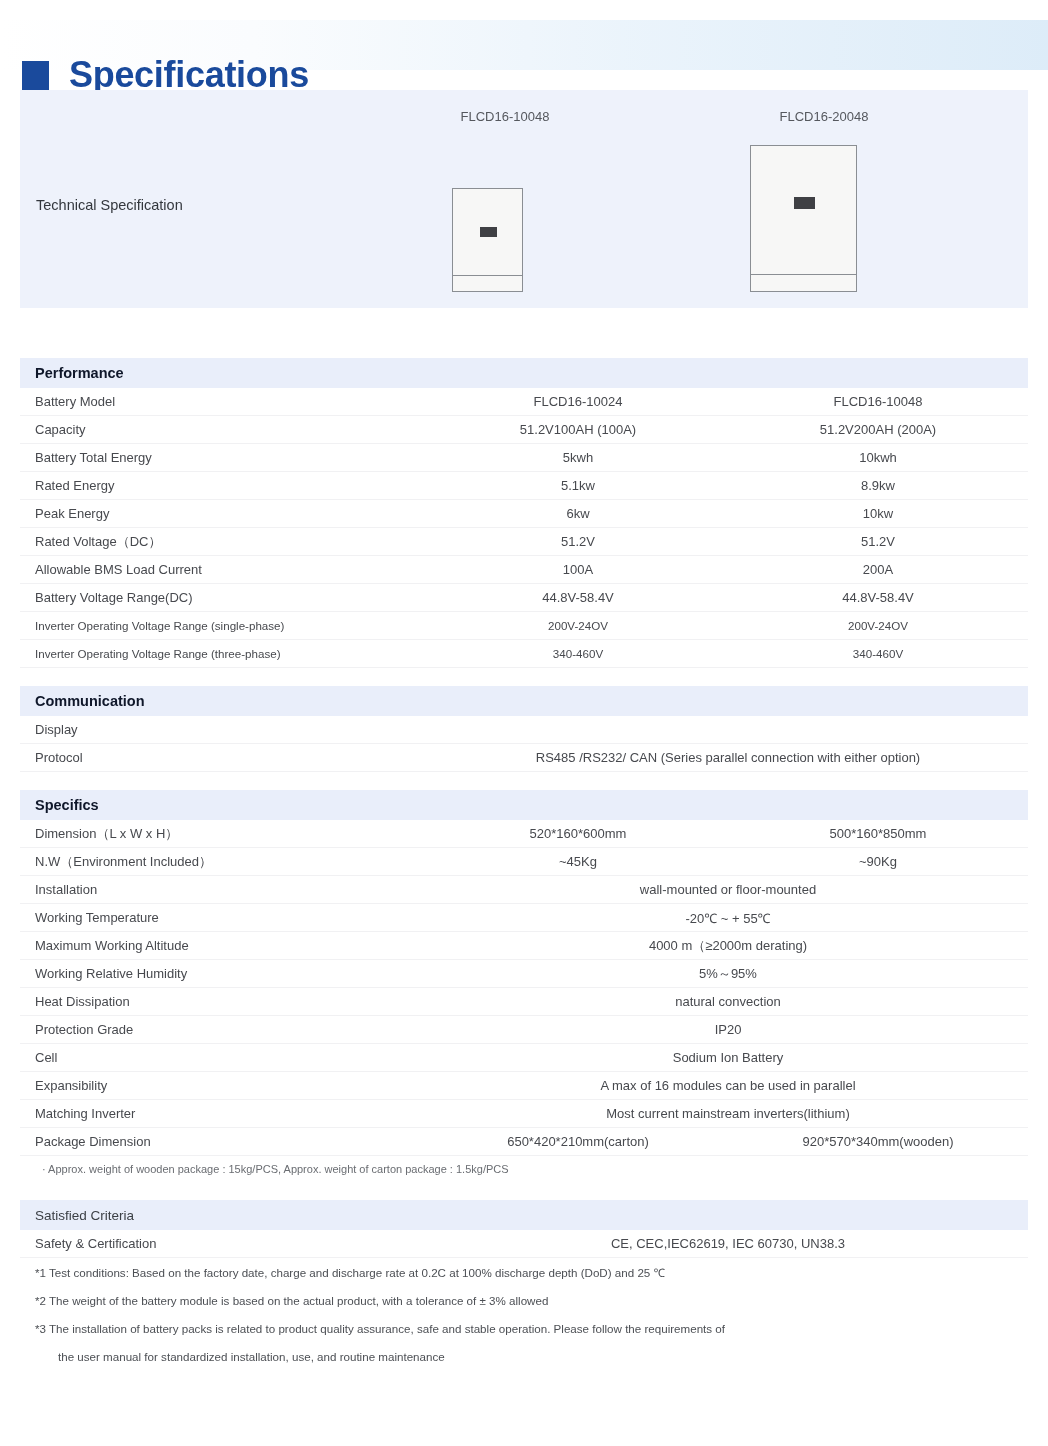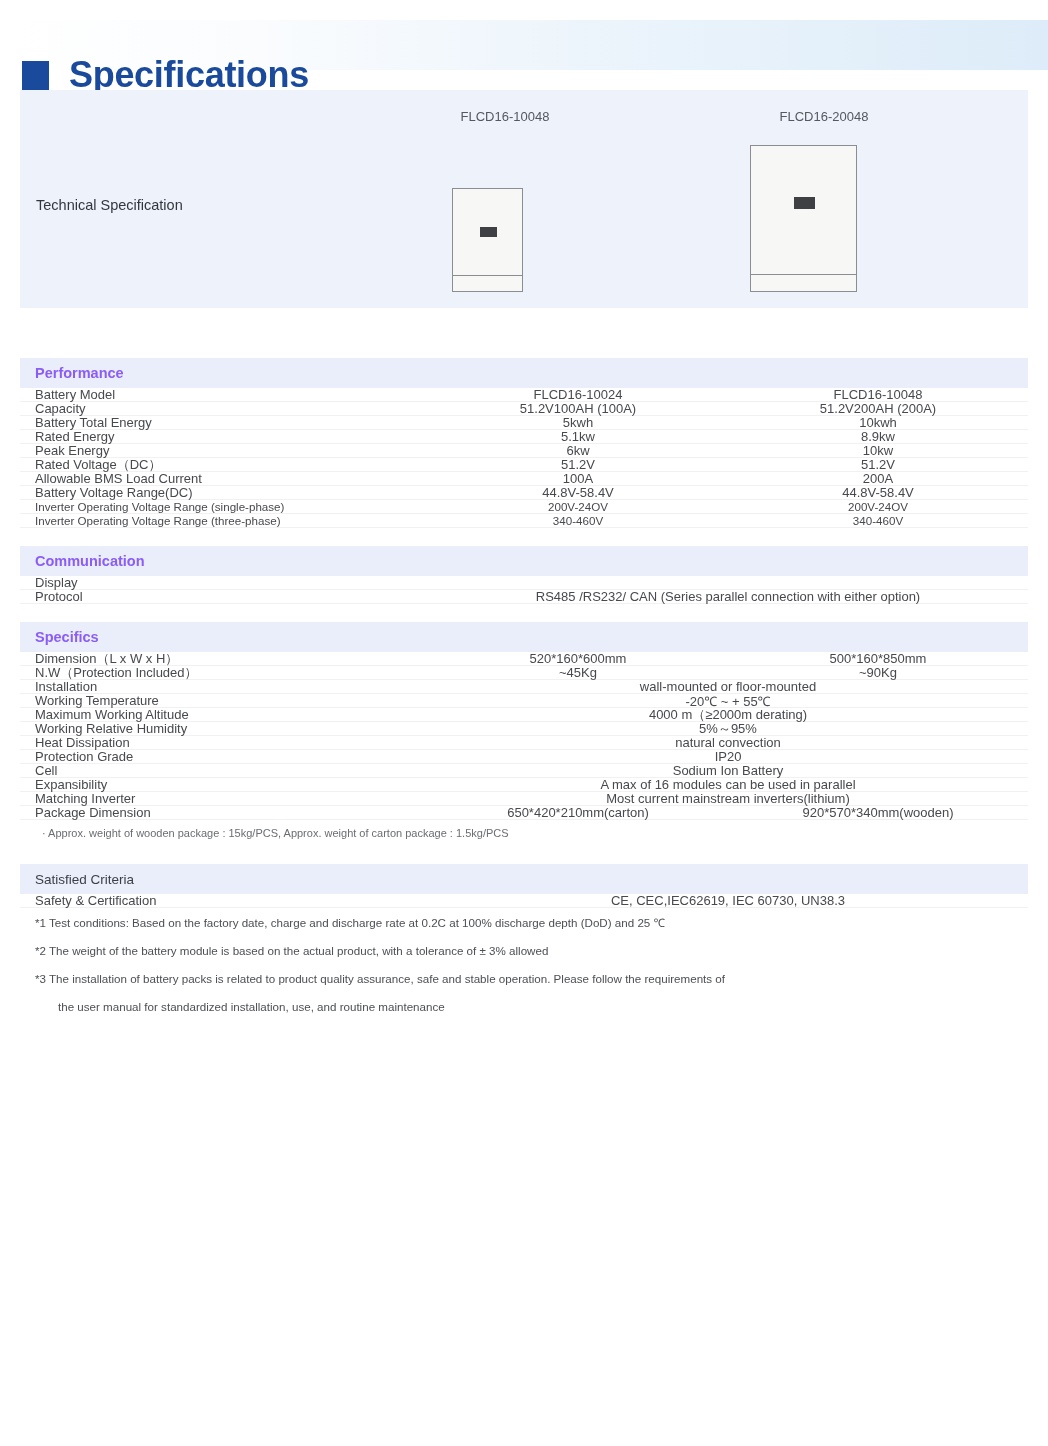--- a/index.html
+++ b/index.html
@@ -106,28 +106,28 @@
   .table-block { position: absolute; left: 20px; width: 1008px; }
 
   .sec-head {
     height: 30px;
     background: #e9eefa;
     display: flex;
     align-items: center;
     padding-left: 15px;
     font-size: 14.5px;
     font-weight: bold;
-    color: #8b5cf6;
+    color: #0f172a;
   }
   .sec-head.plain { font-weight: normal; font-size: 13.5px; color: #3b3f45; }
 
   .row {
     display: flex;
     align-items: center;
-    height: 14px;
+    height: 28px;
     border-bottom: 1px solid #f1f1f3;
     font-size: 13px;
     color: #47494e;
   }
   .row.small { font-size: 11.6px; }
   .row .lbl {
     width: 408px;
     padding-left: 15px;
     white-space: nowrap;
     overflow: hidden;
@@ -257,21 +257,21 @@
         <div class="val-span">RS485 /RS232/ CAN (Series parallel connection with either option)</div>
       </div>
       <div class="spacer"></div>
       <div class="sec-head">Specifics</div>
       <div class="row">
         <div class="lbl">Dimension（L x W x H）</div>
         <div class="val">520*160*600mm</div>
         <div class="val2">500*160*850mm</div>
       </div>
       <div class="row">
-        <div class="lbl">N.W（Protection Included）</div>
+        <div class="lbl">N.W（Environment Included）</div>
         <div class="val">~45Kg</div>
         <div class="val2">~90Kg</div>
       </div>
       <div class="row">
         <div class="lbl">Installation</div>
         <div class="val-span">wall-mounted or floor-mounted</div>
       </div>
       <div class="row">
         <div class="lbl">Working Temperature</div>
         <div class="val-span">-20℃ ~ + 55℃</div>

